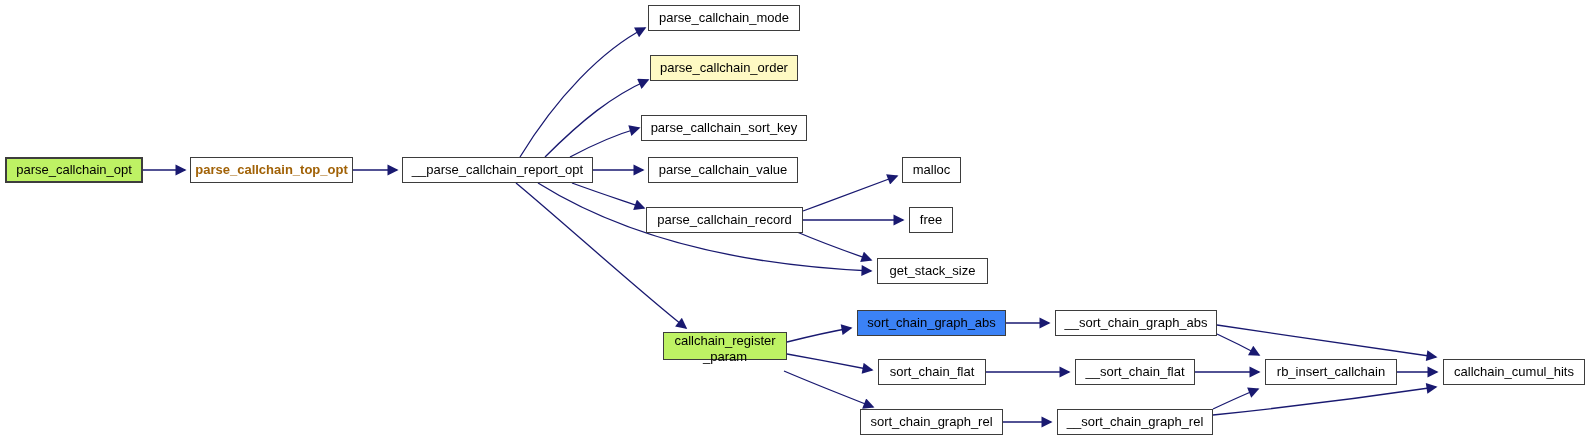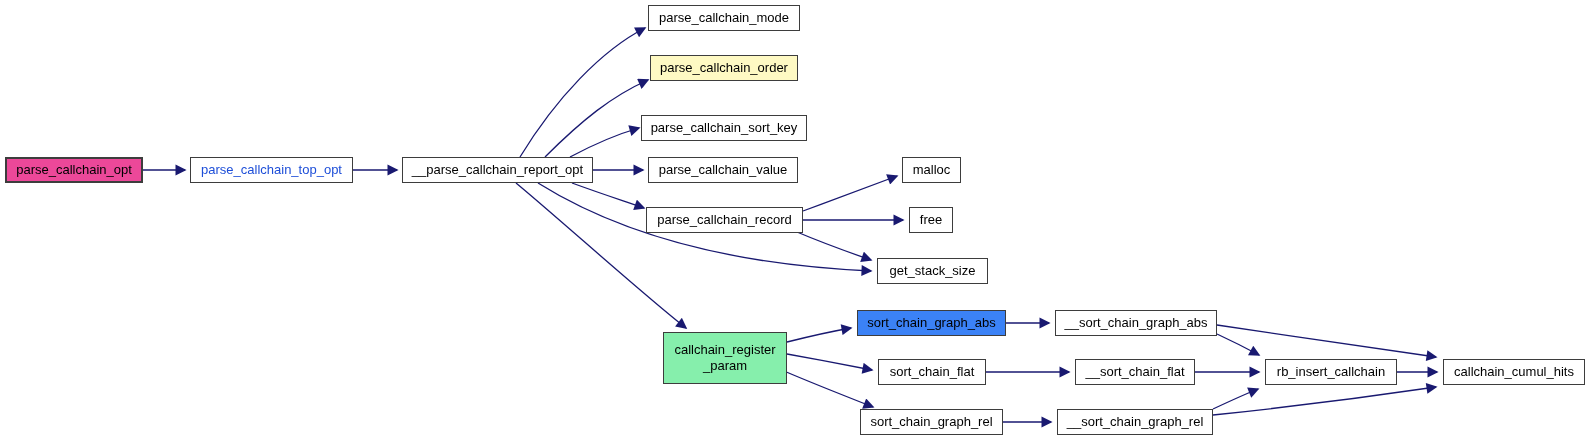--- a/index.html
+++ b/index.html
@@ -79,24 +79,24 @@
         <path d="M1003,422 L1051,422" class="edge" stroke="#191970" marker-end="url(#arrowhead)"></path>
         <path d="M1217,334 C1232,341 1246,348 1259,355" class="edge" stroke="#191970" marker-end="url(#arrowhead)"></path>
         <path d="M1217,325 C1290,336 1368,347 1436,357" class="edge" stroke="#191970" marker-end="url(#arrowhead)"></path>
         <path d="M1195,372 L1259,372" class="edge" stroke="#191970" marker-end="url(#arrowhead)"></path>
         <path d="M1213,409 C1228,402 1243,395 1258,389" class="edge" stroke="#191970" marker-end="url(#arrowhead)"></path>
         <path d="M1213,415 C1290,407 1368,397 1436,387" class="edge" stroke="#191970" marker-end="url(#arrowhead)"></path>
         <path d="M1397,372 L1437,372" class="edge" stroke="#191970" marker-end="url(#arrowhead)"></path>
       </g>
   </svg>
   <div id="node-layer">
-      <div class="node highlighted" style="left: 5px; top: 157px; width: 138px; height: 26px; border-color: rgb(61, 61, 61); background: #ec4899; color: rgb(0, 0, 0);">
+      <div class="node highlighted" style="left: 5px; top: 157px; width: 138px; height: 26px; border-color: rgb(61, 61, 61); background: #bef264; color: rgb(0, 0, 0);">
         <span>parse_callchain_opt</span>
       </div>
-      <div class="node" style="left: 190px; top: 157px; width: 163px; height: 26px; border-color: rgb(61, 61, 61); background: rgb(255, 255, 255); color: #1d4ed8;">
+      <div class="node" style="left: 190px; top: 157px; width: 163px; height: 26px; border-color: rgb(61, 61, 61); background: rgb(255, 255, 255); color: #a16207; font-weight: bold;">
         <span>parse_callchain_top_opt</span>
       </div>
       <div class="node" style="left: 402px; top: 157px; width: 191px; height: 26px; border-color: rgb(61, 61, 61); background: rgb(255, 255, 255); color: rgb(0, 0, 0);">
         <span>__parse_callchain_report_opt</span>
       </div>
       <div class="node" style="left: 648px; top: 5px; width: 152px; height: 26px; border-color: rgb(61, 61, 61); background: rgb(255, 255, 255); color: rgb(0, 0, 0); align-items: center;">
         <span>parse_callchain_mode</span>
       </div>
       <div class="node" style="left: 650px; top: 55px; width: 148px; height: 26px; border-color: rgb(61, 61, 61); background: #fef9c3; color: rgb(0, 0, 0);">
         <span>parse_callchain_order</span>
@@ -112,21 +112,21 @@
       </div>
       <div class="node" style="left: 902px; top: 157px; width: 59px; height: 26px; border-color: rgb(61, 61, 61); background: rgb(255, 255, 255); color: rgb(0, 0, 0);">
         <span>malloc</span>
       </div>
       <div class="node" style="left: 909px; top: 207px; width: 44px; height: 26px; border-color: rgb(61, 61, 61); background: rgb(255, 255, 255); color: rgb(0, 0, 0);">
         <span>free</span>
       </div>
       <div class="node" style="left: 877px; top: 258px; width: 111px; height: 26px; border-color: rgb(61, 61, 61); background: rgb(255, 255, 255); color: rgb(0, 0, 0);">
         <span>get_stack_size</span>
       </div>
-      <div class="node" style="left: 663px; top: 332px; width: 124px; height: 52px; border-color: rgb(61, 61, 61); background: #86efac; color: rgb(0, 0, 0);">
+      <div class="node" style="left: 663px; top: 332px; width: 124px; height: 28px; border-color: rgb(61, 61, 61); background: #bef264; color: rgb(0, 0, 0); justify-content: space-between;">
         <span>callchain_register</span>
         <span>_param</span>
       </div>
       <div class="node" style="left: 857px; top: 310px; width: 149px; height: 26px; border-color: rgb(61, 61, 61); background: #3b82f6; color: rgb(0, 0, 0);">
         <span>sort_chain_graph_abs</span>
       </div>
       <div class="node" style="left: 878px; top: 359px; width: 108px; height: 26px; border-color: rgb(61, 61, 61); background: rgb(255, 255, 255); color: rgb(0, 0, 0); justify-content: center;">
         <span>sort_chain_flat</span>
       </div>
       <div class="node" style="left: 860px; top: 409px; width: 143px; height: 26px; border-color: rgb(61, 61, 61); background: rgb(255, 255, 255); color: rgb(0, 0, 0);">

